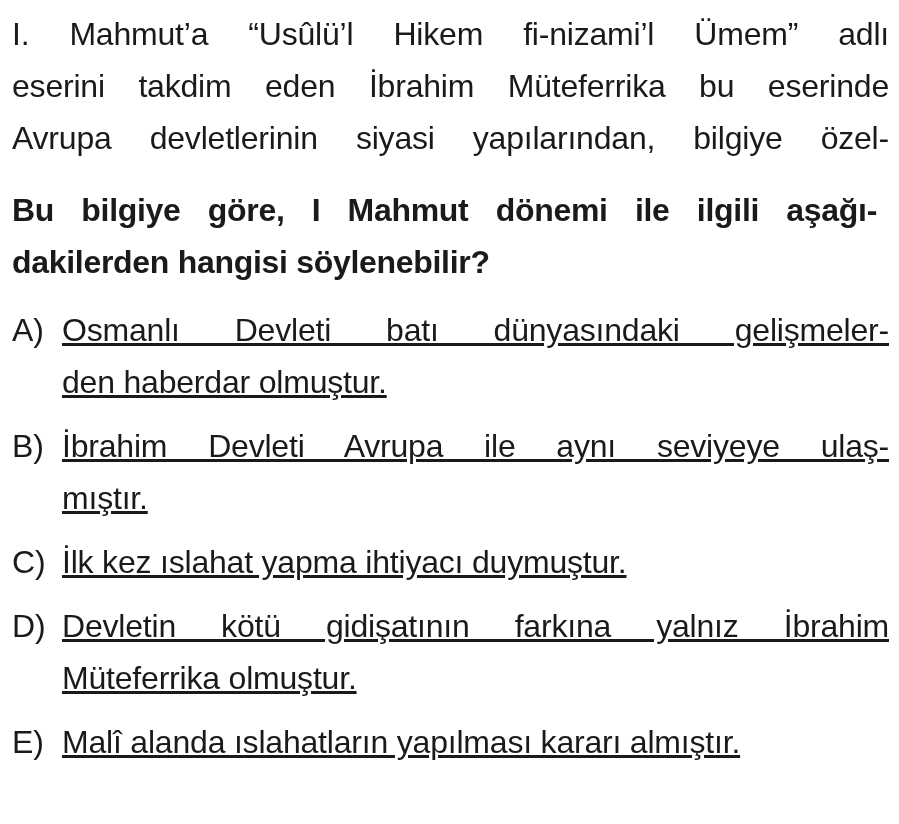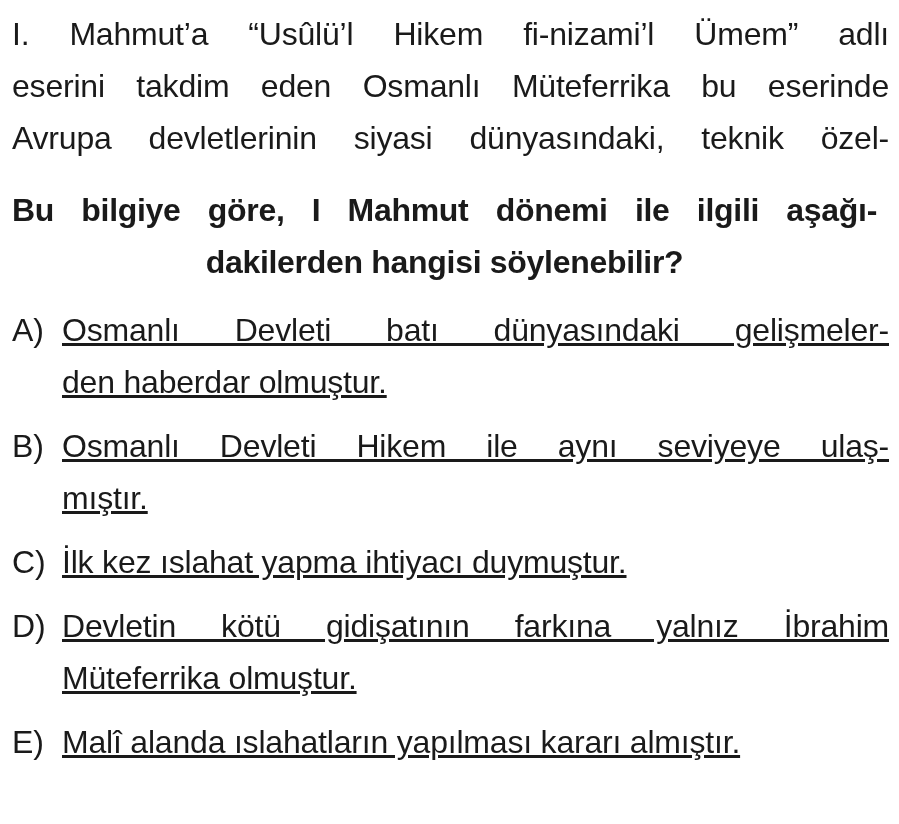--- a/index.html
+++ b/index.html
@@ -35,21 +35,20 @@
   }
   section.intro {
     margin: 0 0 20px 0;
   }
   section.stem {
     margin: 0 12px 16px 0;
   }
   section.stem .ln {
     font-weight: 700;
     letter-spacing: -0.3px;
-    text-align: center;
   }
   .opt {
     display: flex;
     align-items: flex-start;
     margin: 0 0 12px 0;
   }
   .opt:last-child {
     margin-bottom: 0;
   }
   .opt .optlabel {
@@ -65,41 +64,41 @@
     text-decoration: underline;
   }
 </style>
 </head>
 <body>
 
 <main class="question-card">
 
   <section class="intro">
     <div class="ln just">I. Mahmut’a “Usûlü’l Hikem fi-nizami’l Ümem” adlı</div>
-    <div class="ln just">eserini takdim eden Osmanlı Müteferrika bu eserinde</div>
-    <div class="ln just">Avrupa devletlerinin siyasi dünyasındaki, teknik özel-</div>
+    <div class="ln just">eserini takdim eden İbrahim Müteferrika bu eserinde</div>
+    <div class="ln just">Avrupa devletlerinin siyasi yapılarından, bilgiye özel-</div>
   </section>
 
   <section class="stem">
     <div class="ln just">Bu bilgiye göre, I Mahmut dönemi ile ilgili aşağı-</div>
     <div class="ln last">dakilerden hangisi söylenebilir?</div>
   </section>
 
   <div class="opt">
     <span class="optlabel">A)</span>
     <div class="opttext">
       <div class="ln just">Osmanlı Devleti batı dünyasındaki gelişmeler-</div>
       <div class="ln last">den haberdar olmuştur.</div>
     </div>
   </div>
 
   <div class="opt">
     <span class="optlabel">B)</span>
     <div class="opttext">
-      <div class="ln just">Osmanlı Devleti Hikem ile aynı seviyeye ulaş-</div>
+      <div class="ln just">İbrahim Devleti Avrupa ile aynı seviyeye ulaş-</div>
       <div class="ln last">mıştır.</div>
     </div>
   </div>
 
   <div class="opt">
     <span class="optlabel">C)</span>
     <div class="opttext">
       <div class="ln last">İlk kez ıslahat yapma ihtiyacı duymuştur.</div>
     </div>
   </div>

